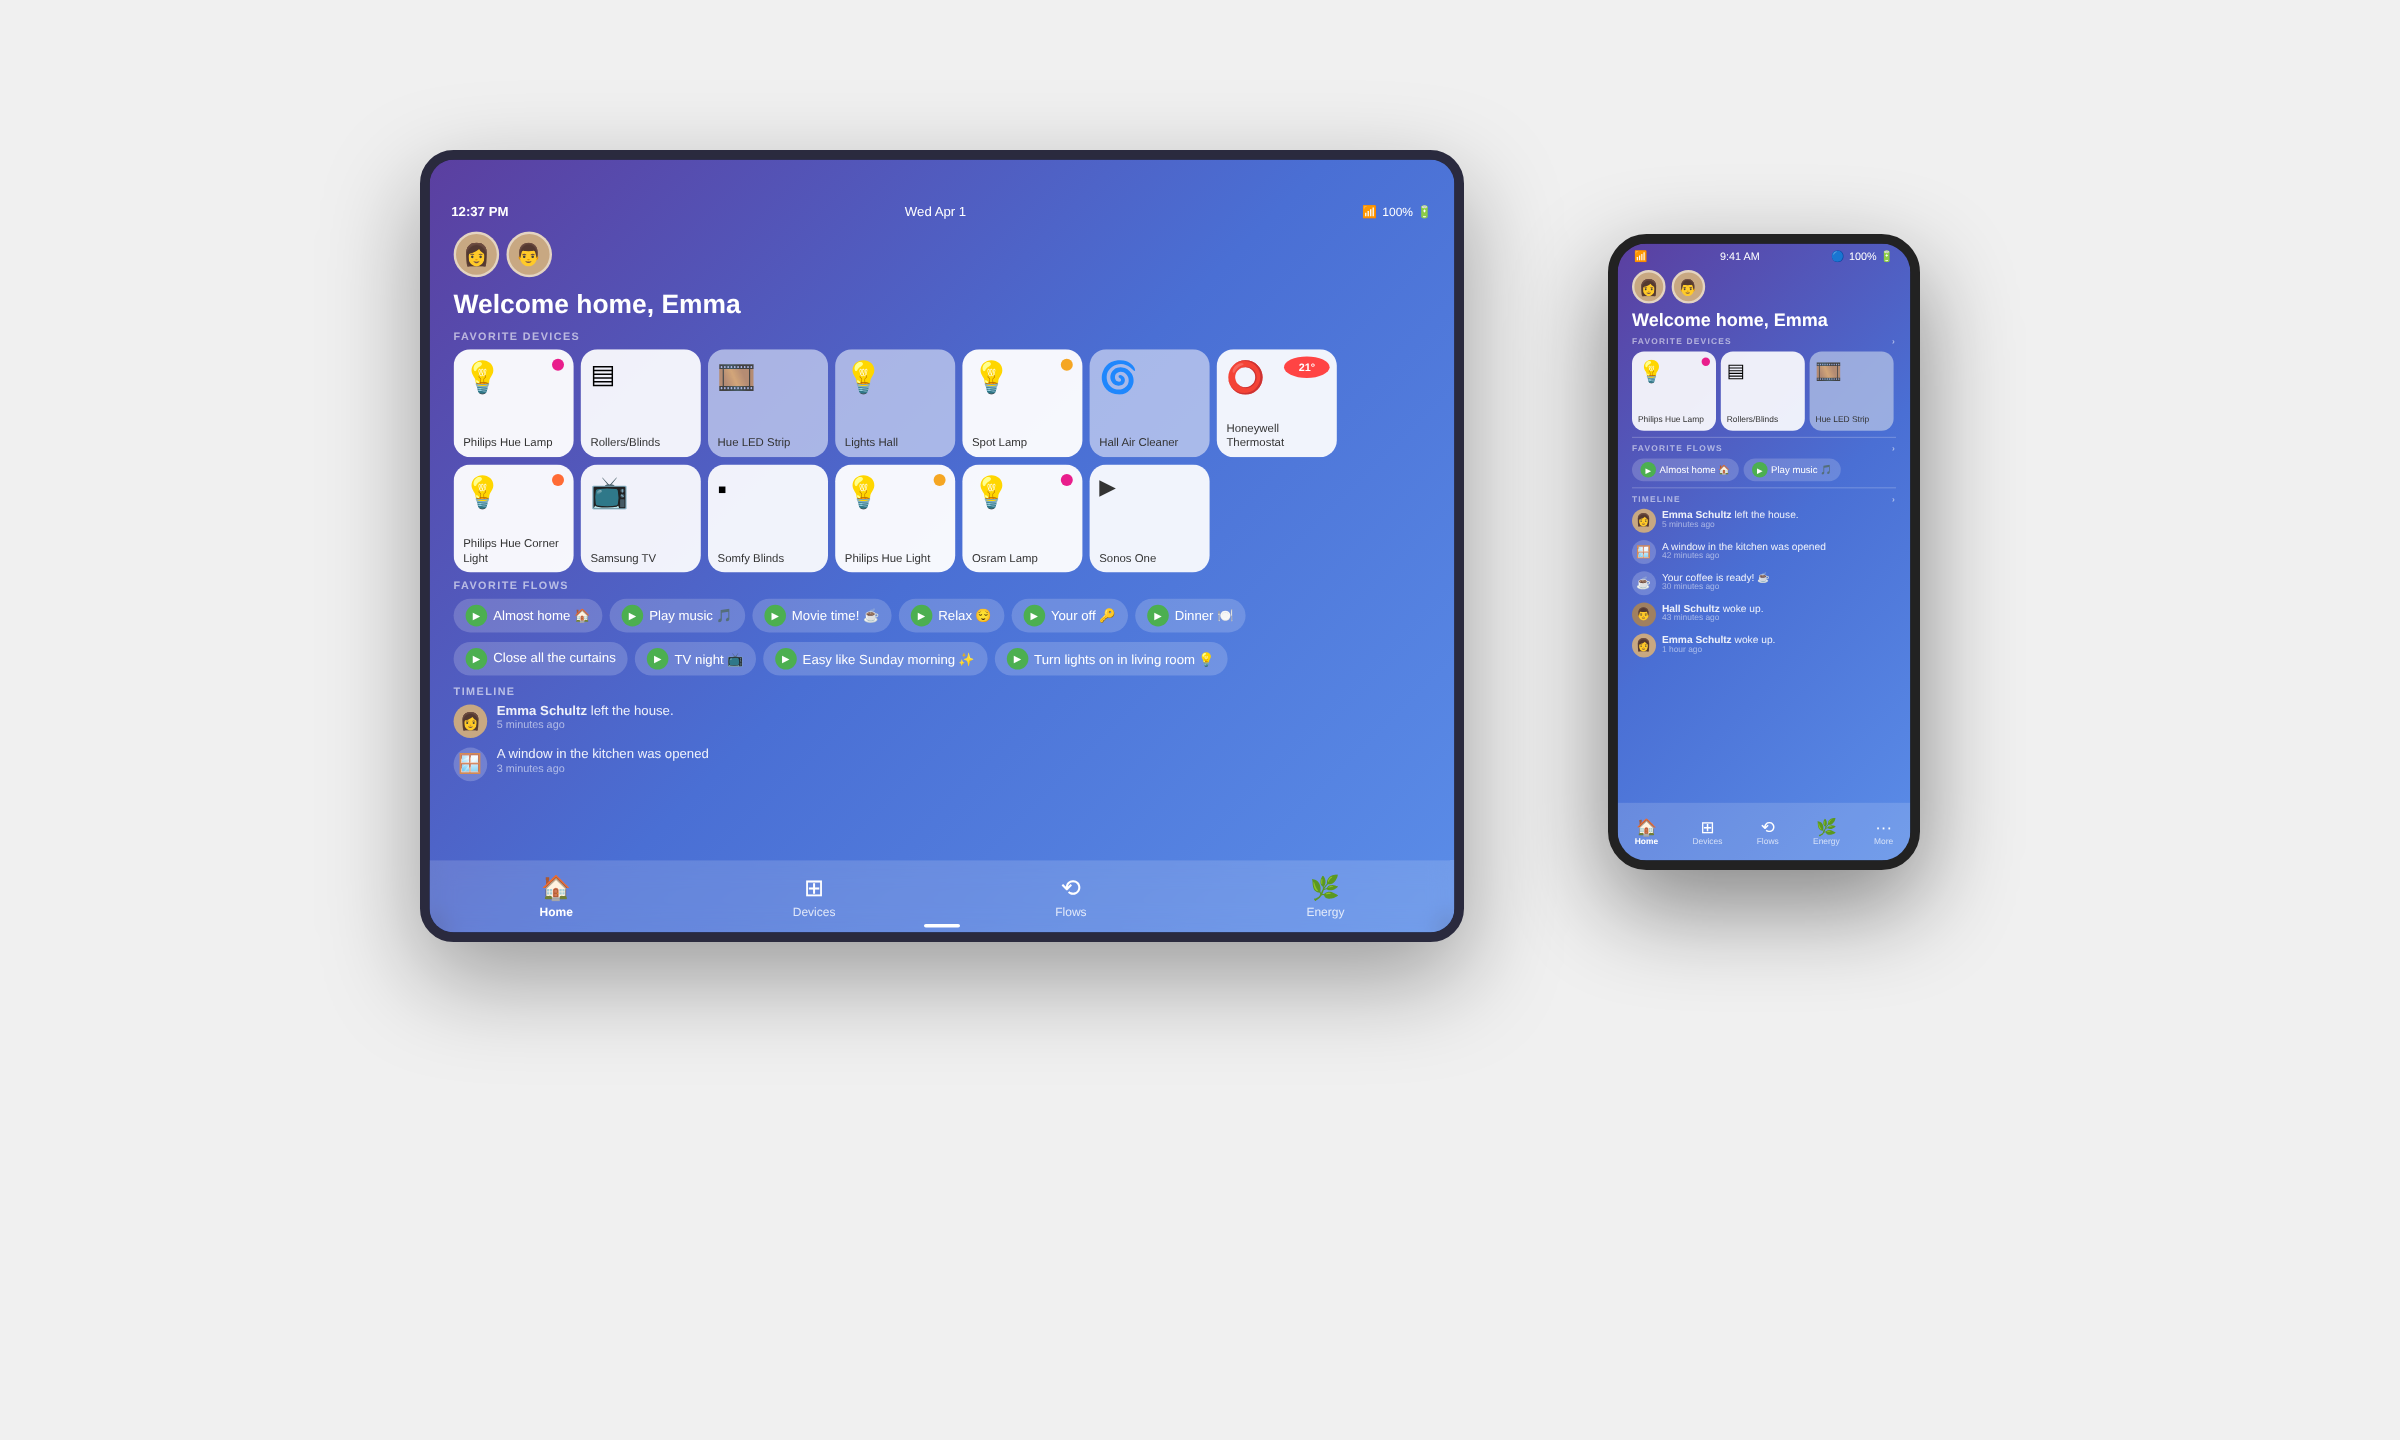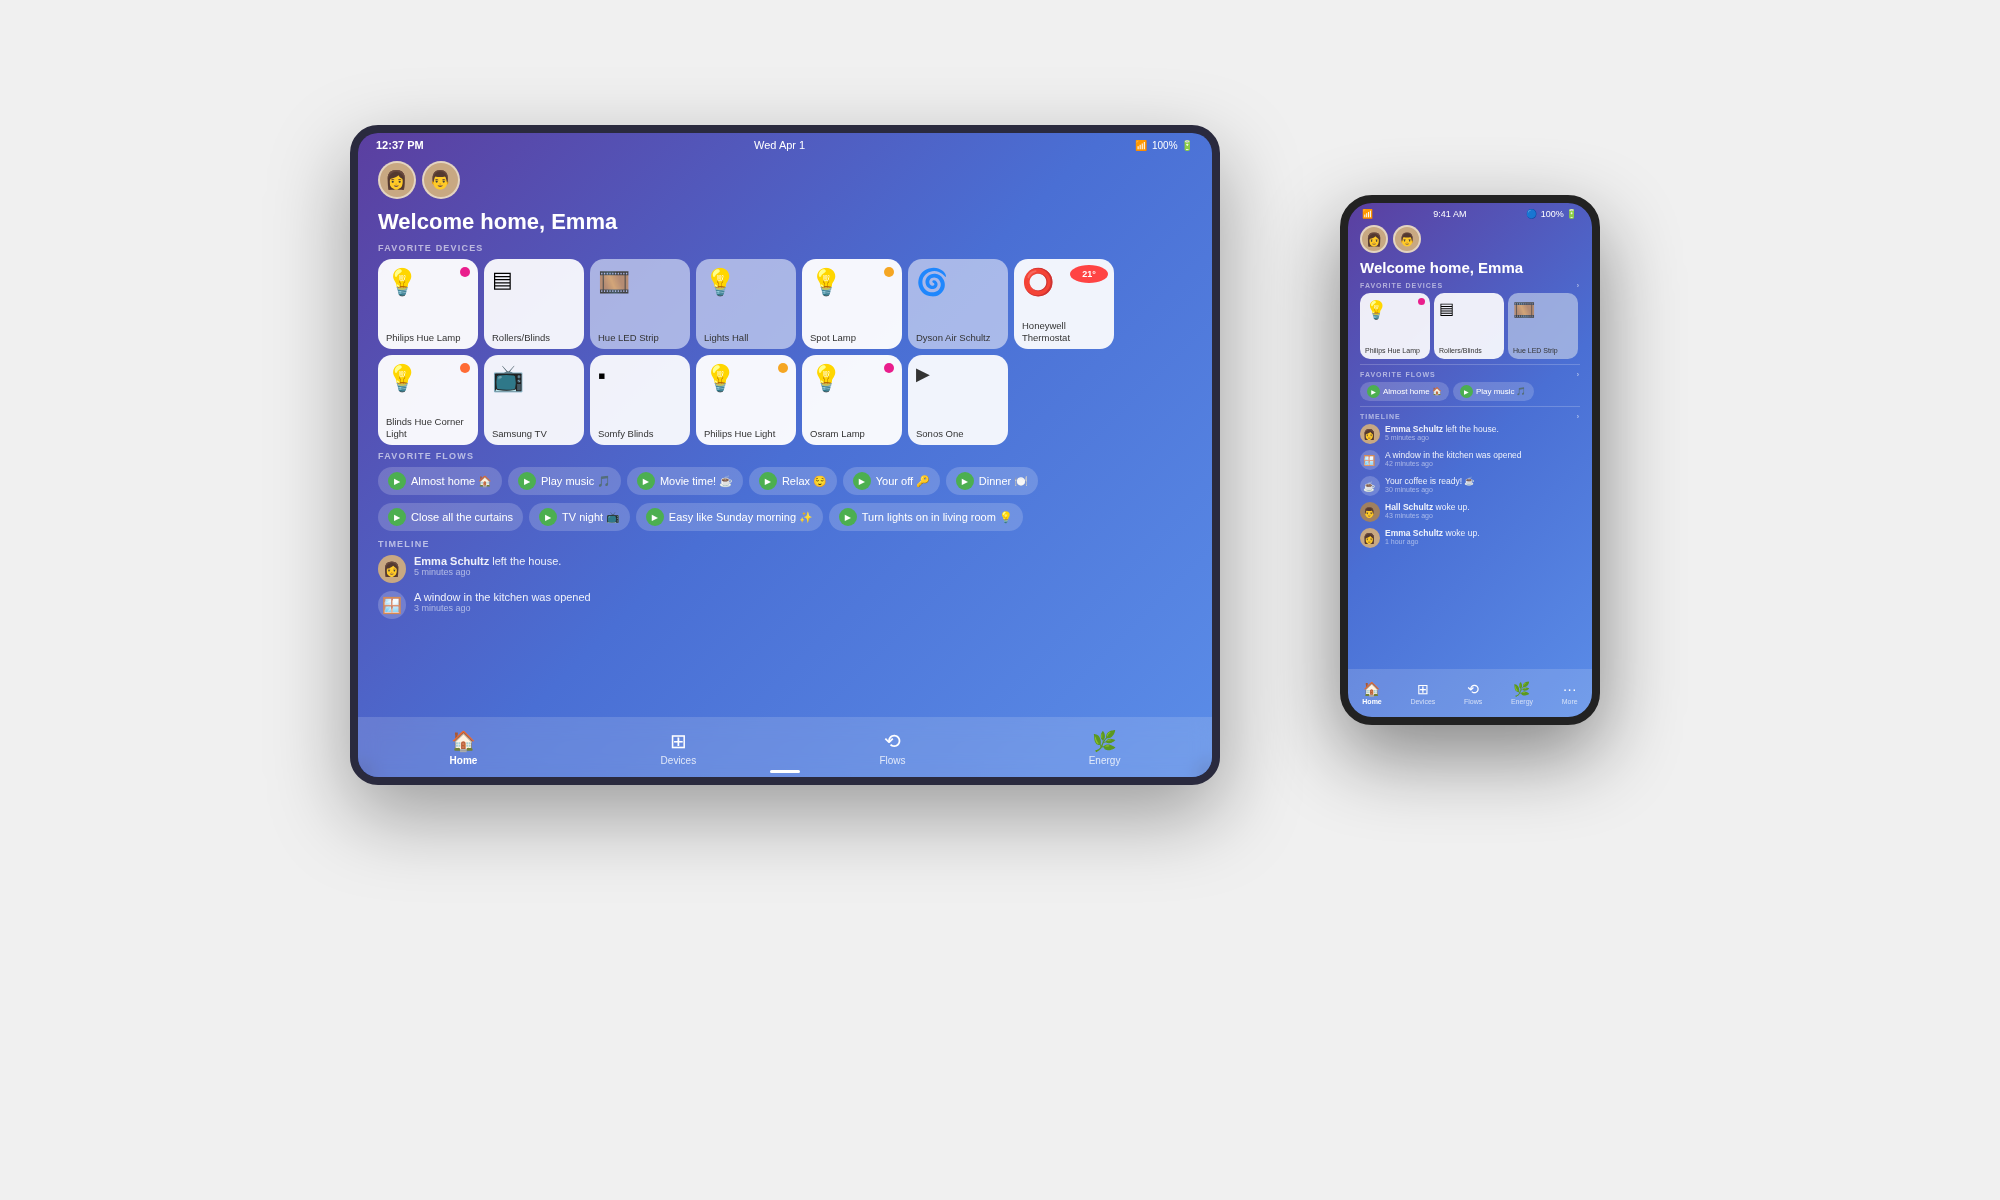--- a/index.html
+++ b/index.html
@@ -45,20 +45,21 @@
     }
 
     
     .tablet-statusbar {
       display: flex;
       justify-content: space-between;
       align-items: center;
       padding: 6px 18px;
       font-size: 11px;
       color: white;
+      margin-top: 32px;
     }
 
     .tablet-statusbar .time { font-weight: 600; }
     .tablet-statusbar .icons { display: flex; align-items: center; gap: 4px; font-size: 10px; }
 
     
     .tablet-content {
       padding: 4px 20px 0 20px;
       overflow: hidden;
     }
@@ -520,37 +521,37 @@
           </div>
 
           <div class="device-card active">
             <span class="device-icon">💡</span>
             <div class="device-dot" style="background:#f5a623;"></div>
             <span class="device-name">Spot Lamp</span>
           </div>
 
           <div class="device-card dim">
             <span class="device-icon">🌀</span>
-            <span class="device-name">Dyson Air Schultz</span>
+            <span class="device-name">Hall Air Cleaner</span>
           </div>
 
           <div class="device-card" style="position:relative;">
             <span class="device-icon">⭕</span>
             <div class="device-badge">21°</div>
             <span class="device-name">Honeywell Thermostat</span>
           </div>
 
         </div>
 
         <div class="devices-grid">
 
           <div class="device-card active">
             <span class="device-icon">💡</span>
             <div class="device-dot" style="background:#ff6b35;"></div>
-            <span class="device-name">Blinds Hue Corner Light</span>
+            <span class="device-name">Philips Hue Corner Light</span>
           </div>
 
           <div class="device-card">
             <span class="device-icon">📺</span>
             <span class="device-name">Samsung TV</span>
           </div>
 
           <div class="device-card">
             <span class="device-icon" style="font-size:22px;">▪</span>
             <span class="device-name">Somfy Blinds</span>

